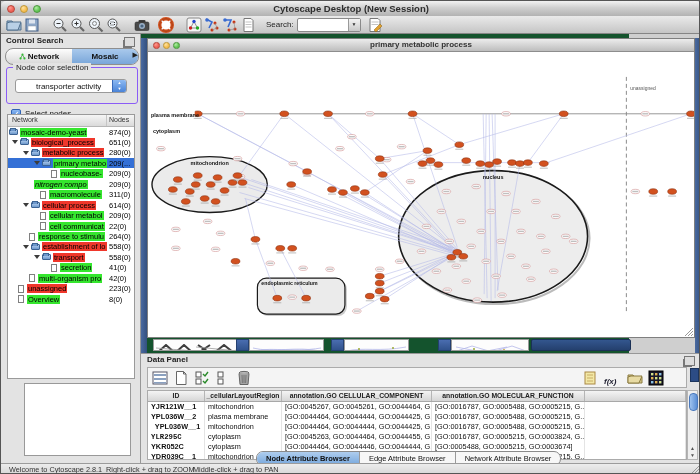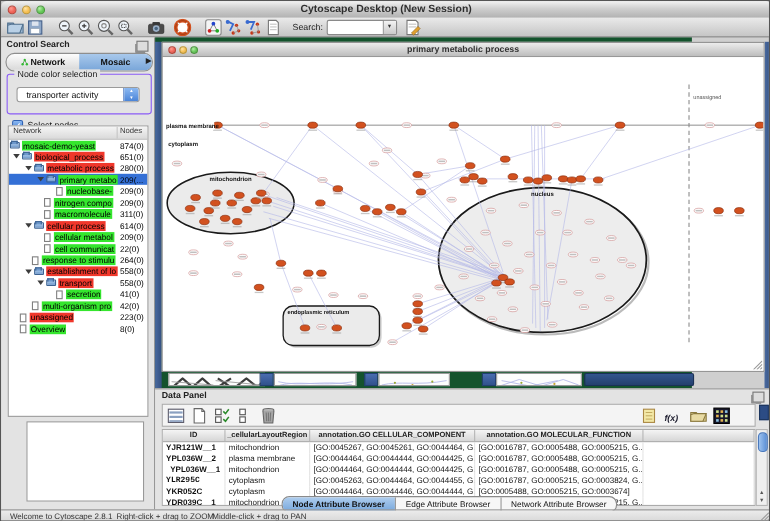--- a/index.html
+++ b/index.html
@@ -23,21 +23,21 @@
   #cpanel{left:0;top:33px;width:140px;height:429px;background:#e3e3e3;border-right:1px solid #979797;box-sizing:border-box;}
   .phead{font-size:8px;font-weight:bold;color:#222;}
   .floatico{width:9px;height:8px;border:1px solid #777;background:#ddd;box-shadow:-2px 2px 0 -1px #777;}
   #cp-tabs{left:4px;top:14px;width:132px;height:15px;border:1px solid #8e8e8e;border-radius:8px;background:linear-gradient(#fdfdfd,#d8d8d8);display:flex;overflow:hidden;}
   .cptab{flex:1;font-size:8px;font-weight:bold;color:#111;text-align:center;line-height:15px;position:relative;}
   .cptab.sel{background:linear-gradient(#a9c9ec,#79a6d9);}
   .cptab .nticon{display:inline-block;width:7px;height:7px;margin-right:2px;vertical-align:-1px;}
   #cp-tab-arrow{right:2px;top:17px;font-size:7px;color:#222;}
   #groupbox{left:5px;top:33px;width:130px;height:35px;border:1px solid #8b5cf6;border-radius:3px;}
   #groupbox .legend{position:absolute;top:-5px;left:6px;background:#e3e3e3;padding:0 3px;font-size:8px;color:#222;}
-  #color-combo{left:8px;top:11px;width:112px;height:14px;background:#fff;border:1px solid #9a9a9a;border-radius:3px;font-size:8px;color:#111;line-height:13px;padding-left:8px;box-sizing:border-box;}
+  #color-combo{left:8px;top:11px;width:112px;height:14px;background:#fff;border:1px solid #9a9a9a;border-radius:3px;font-size:8px;color:#111;line-height:13px;padding-left:20px;box-sizing:border-box;}
   #color-combo .stepper{position:absolute;right:0;top:0;width:13px;height:100%;background:linear-gradient(#8cb9f2,#4a84d8);border-left:1px solid #3a6bbb;border-radius:0 2px 2px 0;color:#fff;font-size:4px;line-height:6px;text-align:center;}
   #selnodes-row{left:10px;top:74px;height:11px;display:flex;align-items:center;}
   #selnodes-box{width:10px;height:10px;border-radius:2px;background:linear-gradient(#8cb9f2,#3f7ad2);border:1px solid #2f62b4;color:#fff;font-size:8px;line-height:10px;text-align:center;font-weight:bold;box-sizing:border-box;}
   #selnodes-label{font-size:8px;color:#111;margin-left:4px;}
   #treebox{left:6px;top:80px;width:128px;height:265px;background:#fff;border:1px solid #9a9a9a;box-sizing:border-box;overflow:hidden;}
   #treehead{left:0;top:0;width:100%;height:11px;background:linear-gradient(#f5f5f5,#dadada);border-bottom:1px solid #b5b5b5;font-size:7px;color:#333;}
   #treehead .h1{position:absolute;left:4px;top:1px;}
   #treehead .h2{position:absolute;left:101px;top:1px;}
   #treehead .div{position:absolute;left:98px;top:0;width:1px;height:11px;background:#c5c5c5;}
   #tree{left:0;top:12px;width:100%;height:250px;}
@@ -271,21 +271,21 @@
             <span class="tlabel green" style="left: 45px;">primary metabo</span>
             <span class="tval">209(...</span>
           </div>
           <div class="trow" style="top: 41.8px;">
             <span class="file" style="left: 43px;"></span>
             <span class="tlabel green" style="left: 52px;">nucleobase-</span>
             <span class="tval">209(0)</span>
           </div>
           <div class="trow" style="top: 52.25px;">
             <span class="file" style="left: 32px;"></span>
-            <span class="tlabel green" style="left: 41px;">nitrogen compo</span>
+            <span class="tlabel green" style="left: 26px; font-style: italic;">nitrogen compo</span>
             <span class="tval">209(0)</span>
           </div>
           <div class="trow" style="top: 62.7px;">
             <span class="file" style="left: 32px;"></span>
             <span class="tlabel green" style="left: 41px;">macromolecule</span>
             <span class="tval">311(0)</span>
           </div>
           <div class="trow" style="top: 73.15px;">
             <span class="tri" style="left: 15px;"></span>
             <span class="fold" style="left: 23px;"></span>

